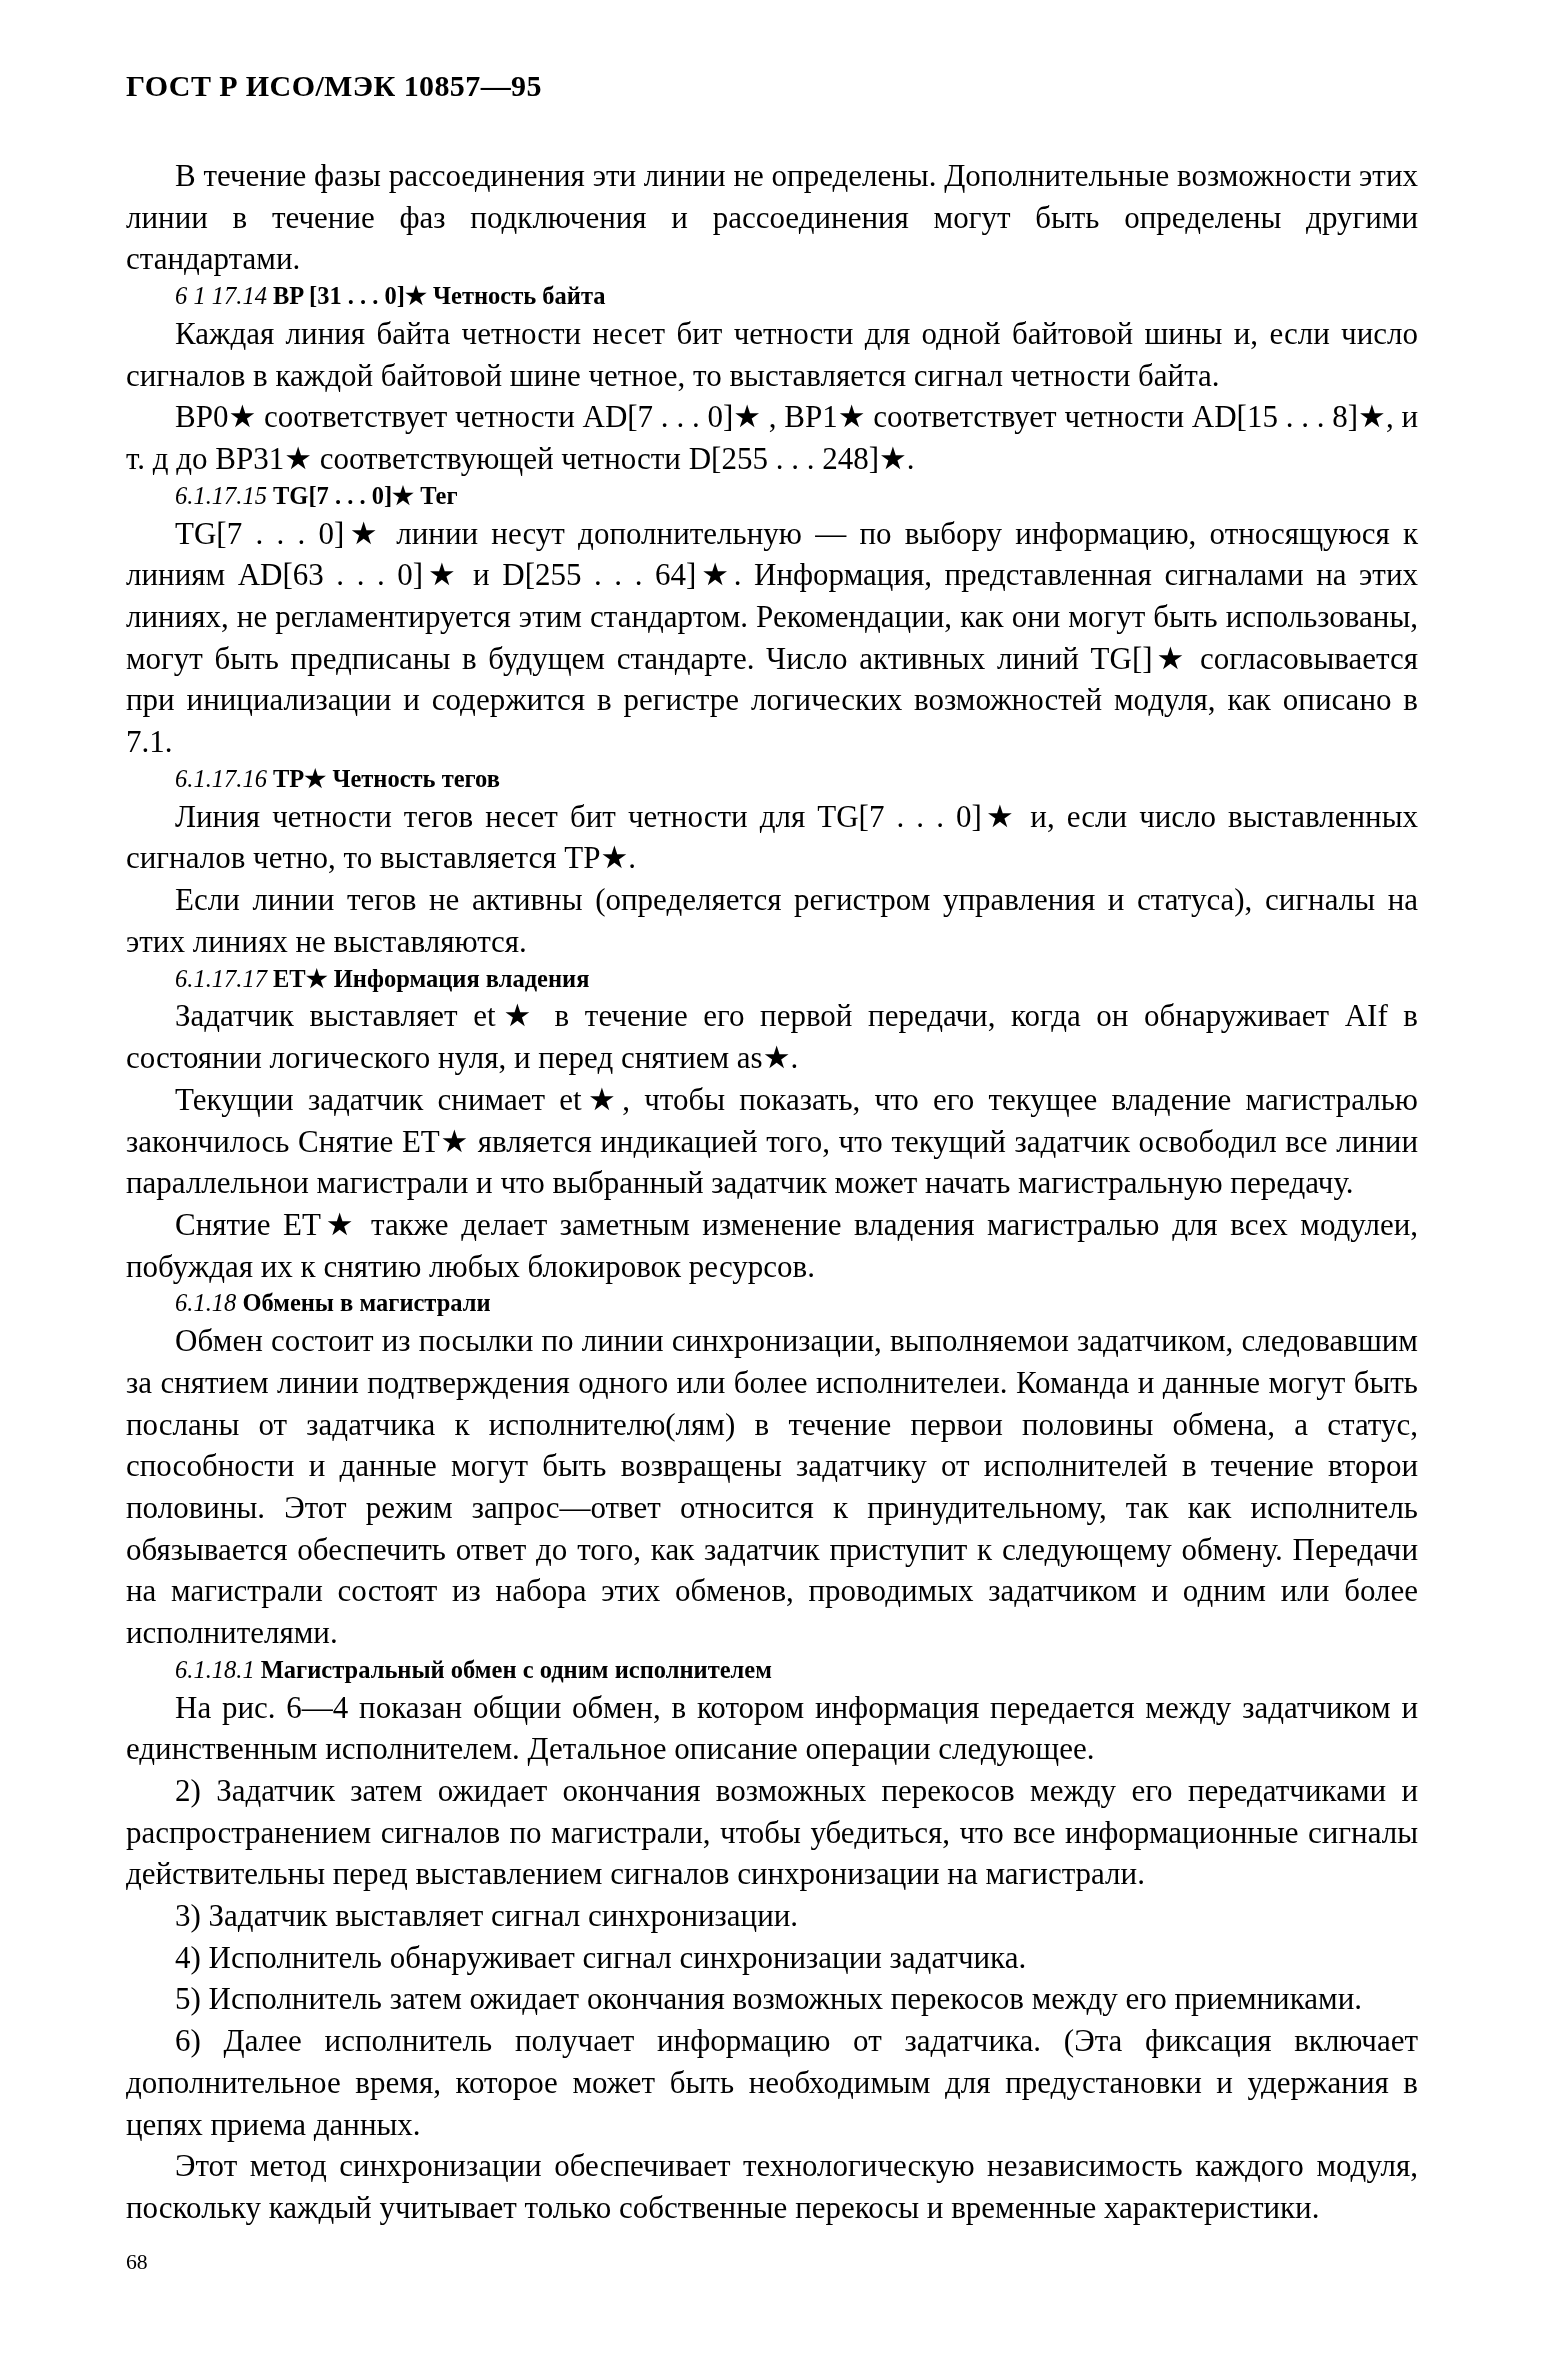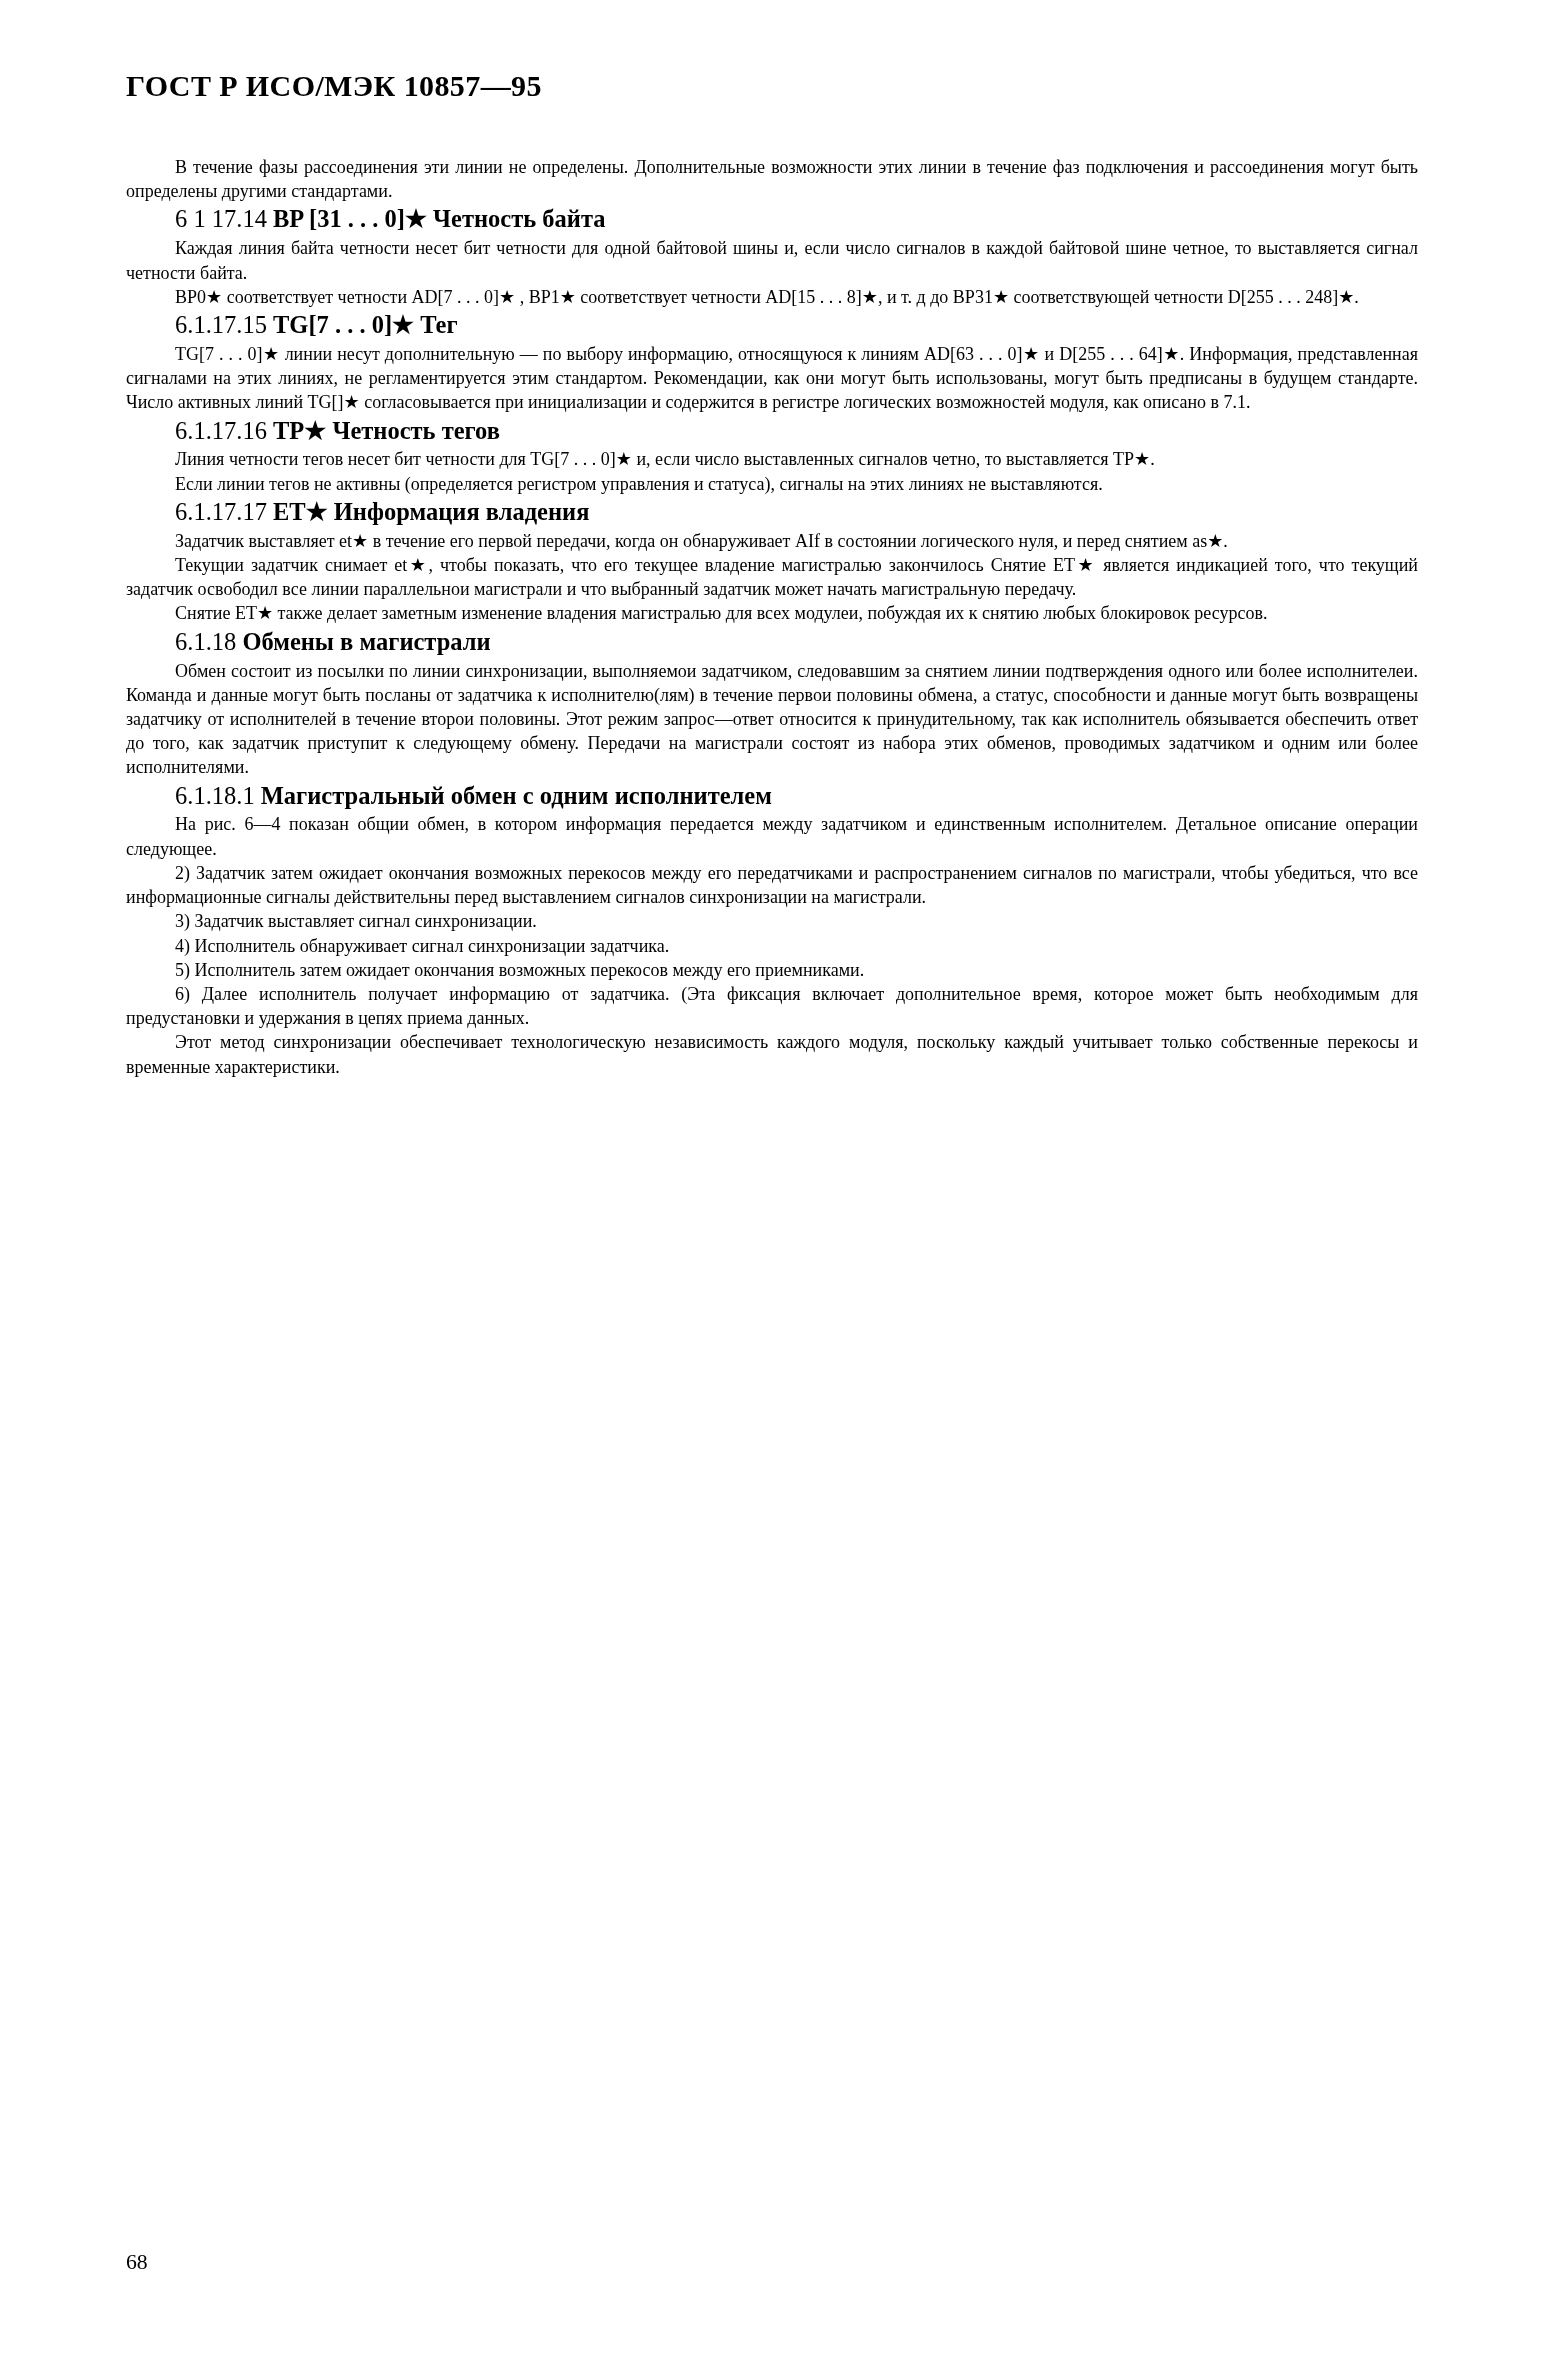--- a/index.html
+++ b/index.html
@@ -28,36 +28,37 @@
   }
   .doc-header {
     font-family: "Liberation Serif", serif;
     font-size: 30px;
     font-weight: bold;
     letter-spacing: 0.4px;
     margin-bottom: 52px;
   }
   p {
     margin: 0;
-    font-size: 18px;
+    font-size: 31px;
     line-height: 1.345;
     text-align: justify;
     text-justify: inter-word;
   }
   p.ind {
     text-indent: 49px;
   }
   .head {
     margin: 0;
     font-size: 24.5px;
     line-height: 1.345;
     text-indent: 49px;
   }
   .head .num {
     font-weight: normal;
+    font-style: italic;
   }
   .head b {
     font-weight: bold;
   }
   .pagenum {
     position: absolute;
     left: 126px;
     top: 2250px;
     font-size: 21.7px;
   }

